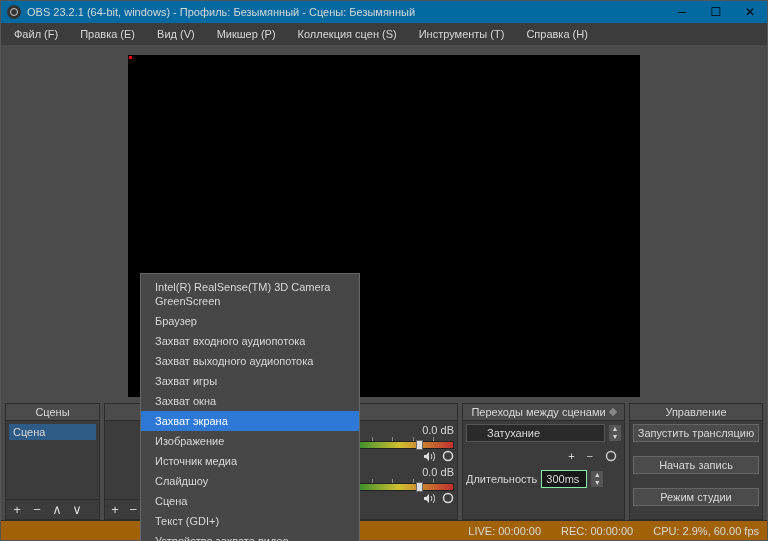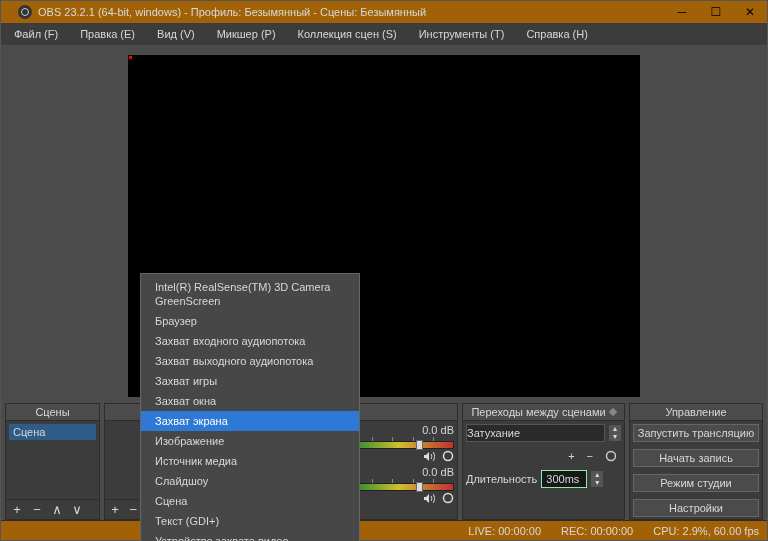--- a/index.html
+++ b/index.html
@@ -1,18 +1,18 @@
 <!DOCTYPE html>
 <html><head>
 <meta charset="utf-8">
 <style>
 *{margin:0;padding:0;box-sizing:border-box;font-family:"Segoe UI",Arial,sans-serif;font-size:11px;color:#d8d8d8}
 body{background:#fff;width:768px;height:541px;overflow:hidden}
 .window{width:768px;height:541px;display:flex;flex-direction:column;border:1px solid #555}
-.titlebar{height:22px;background:#a16207;display:flex;align-items:center;padding-left:17px;color:#000}
+.titlebar{height:22px;background:#0369a1;display:flex;align-items:center;padding-left:6px;color:#000}
 .titlebar .icon{width:14px;height:14px;border-radius:50%;background:#333;margin-right:6px;display:flex;align-items:center;justify-content:center}
 .titlebar .icon::after{content:"";width:6px;height:6px;border-radius:50%;border:1px solid #ccc}
 .winbtns{margin-left:auto;display:flex}
 .winbtn{width:34px;height:22px;display:flex;align-items:center;justify-content:center;color:#000;font-size:12px}
 .menubar{height:22px;background:#3c3c3c;display:flex;align-items:center;padding:0 6px;gap:8px}
 .menuitem{padding:0 7px;line-height:22px;color:#d8d8d8}
 .content{flex:1;background:#4b4b4b;display:flex;flex-direction:column;position:relative}
 .preview-area{flex:1;padding:10px 18px 6px;display:flex;align-items:stretch;justify-content:center}
 .preview{width:512px;background:#000;position:relative;margin:0 auto}
 .preview .redpix{position:absolute;top:1px;left:1px;width:3px;height:3px;background:red}
@@ -31,26 +31,26 @@
 .mixer-row{margin-bottom:4px}
 .mixer-top{display:flex;justify-content:space-between;font-size:10px;margin-bottom:1px}
 .mixer-ticks{height:4px;display:flex}
 .mixer-ticks span{flex:1;border-left:1px solid #888;height:4px}
 .mixer-bar{height:8px;background:linear-gradient(to right,#2e8b2e 0%,#2e8b2e 60%,#d0c030 78%,#c03030 100%);border:1px solid #222;position:relative}
 .mixer-bar::after{content:"";position:absolute;top:-2px;bottom:-2px;right:30px;width:5px;background:#ddd;border:1px solid #666}
 .mixer-ctrl{display:flex;align-items:center;gap:6px;margin-top:1px;justify-content:flex-end}
 .vol-icon{width:13px;height:11px}
 .gear-icon{width:12px;height:12px}
 .trans-row{display:flex;align-items:center;gap:4px;margin-bottom:6px}
-.trans-select{flex:1;height:18px;background:#2a2a2a;border:1px solid #555;padding:0 0;line-height:16px}
+.trans-select{flex:1;height:18px;background:#2a2a2a;border:1px solid #555;padding:0 20px;line-height:16px}
 .trans-num{width:46px;height:18px;background:#181818;border:1px solid #86efac;padding:0 4px;line-height:16px}
 .trans-btn{height:16px;display:flex;align-items:center;justify-content:center;padding:0 4px}
 .stepper{display:flex;flex-direction:column;gap:0}
 .stepper div{width:12px;height:8px;background:#555;font-size:8px;text-align:center;line-height:8px}
-.ctrl-btn{height:18px;background:#4b4b4b;border:1px solid #666;text-align:center;line-height:16px;margin-bottom:7px}
+.ctrl-btn{height:18px;background:#4b4b4b;border:1px solid #666;text-align:center;line-height:16px;margin-bottom:14px}
 .statusbar{height:20px;background:#a16207;display:flex;align-items:center;justify-content:flex-end;padding:0 8px;gap:20px;border-top:1px solid #2d2d2d}
 .context-menu{position:absolute;left:139px;top:228px;width:220px;background:#474747;border:1px solid #666;padding:3px 0;z-index:100}
 .cm-item{padding:3px 14px;line-height:14px;position:relative}
 .cm-item.selected{background:#2f79d6;color:#fff}
 .dot{width:6px;height:6px;background:#888;transform:rotate(45deg);display:inline-block}
 svg{display:block}
 </style>
 </head>
 <body>
 

